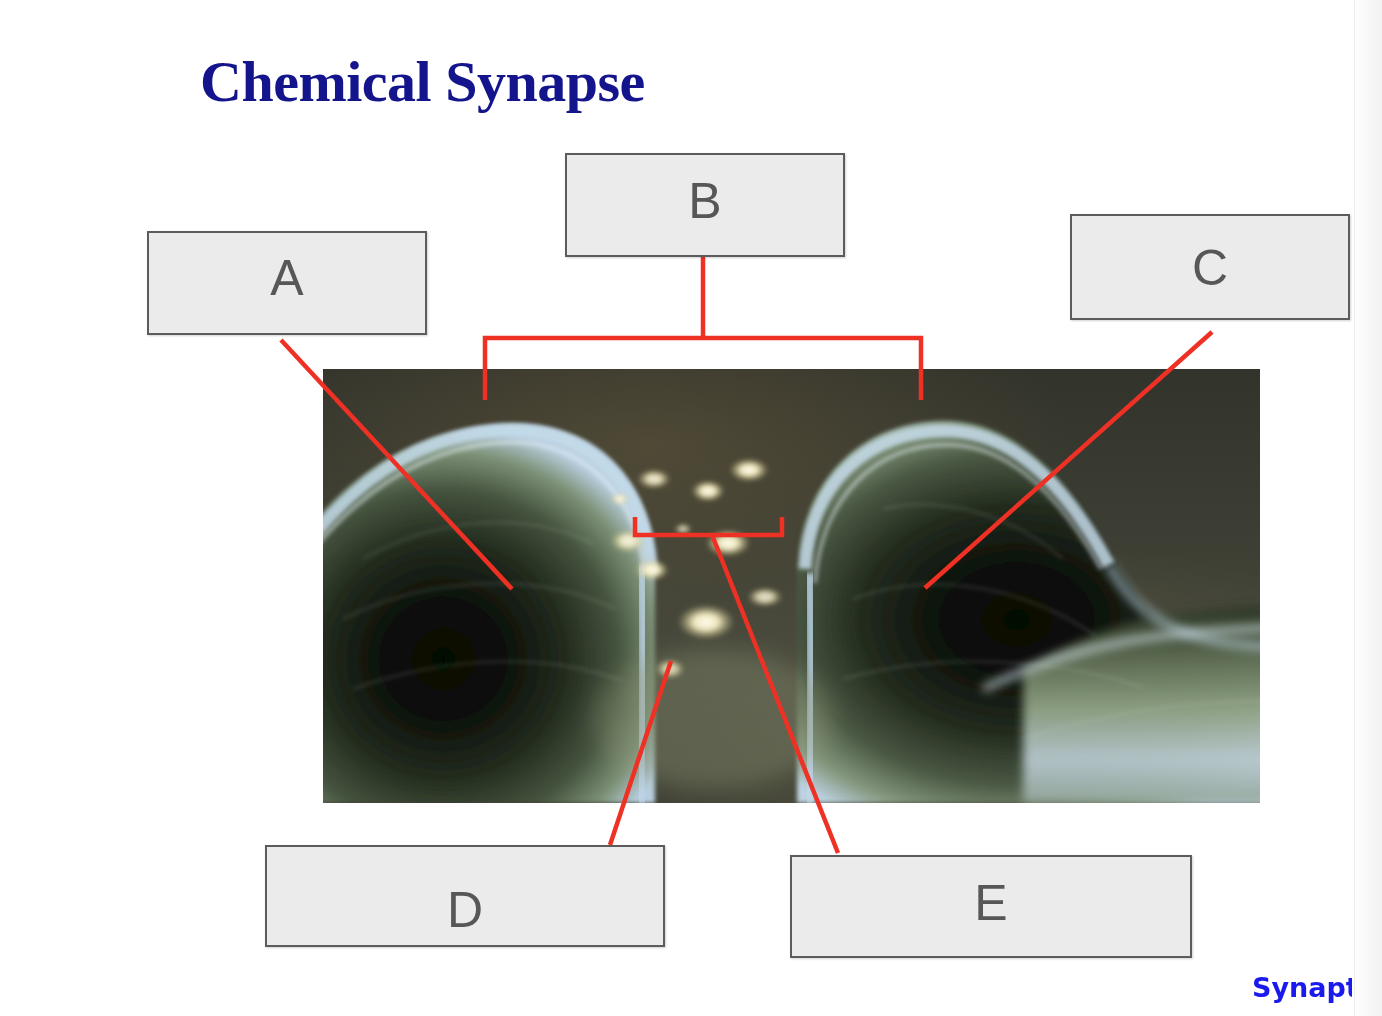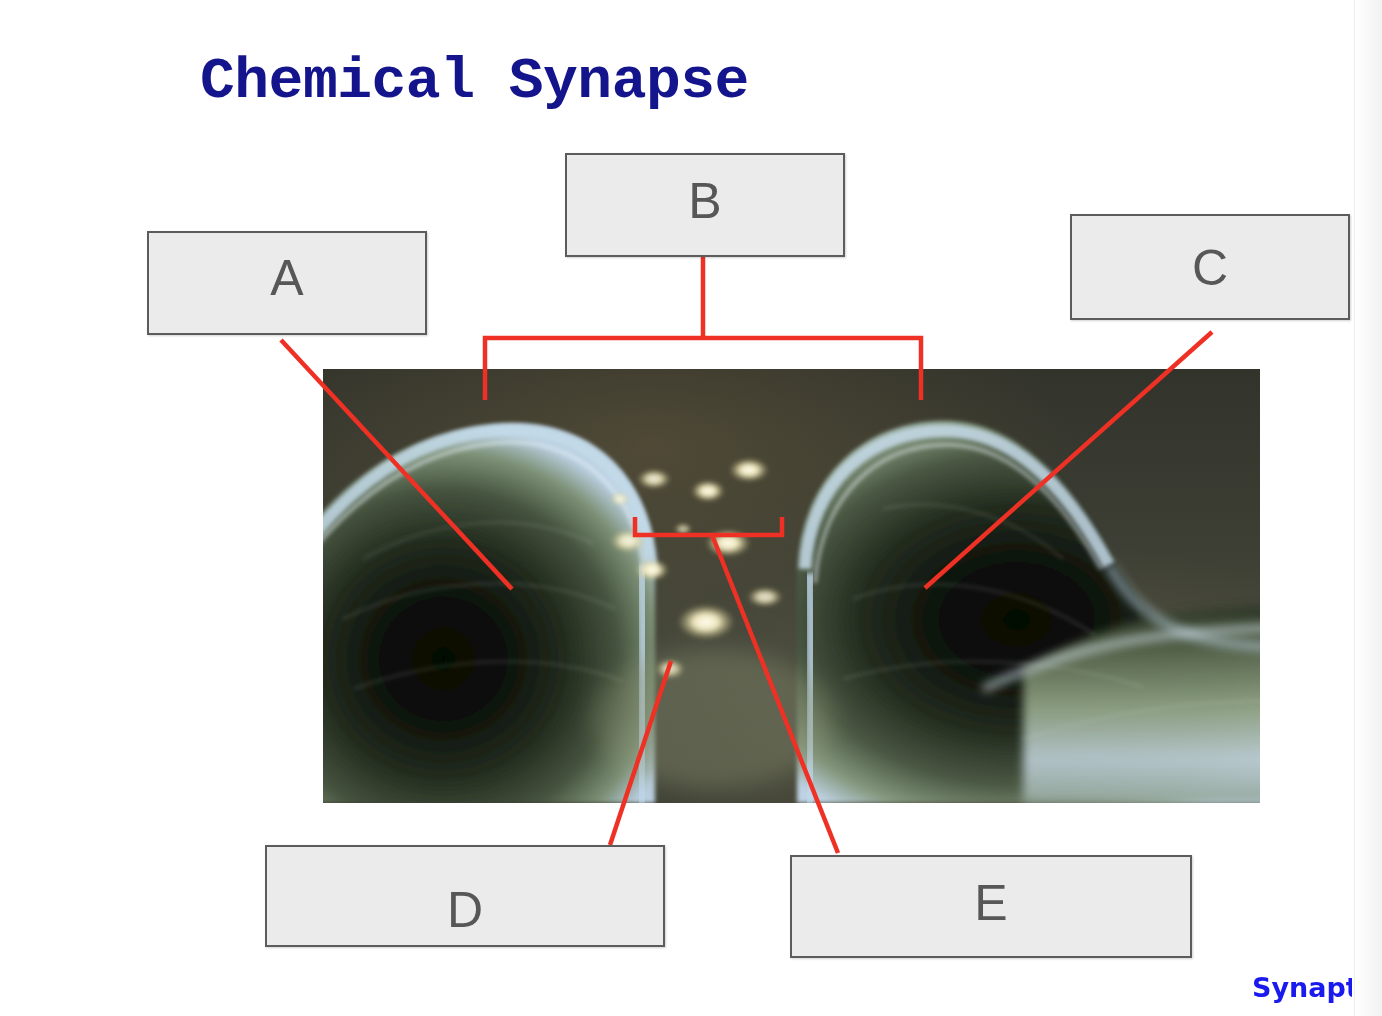--- a/index.html
+++ b/index.html
@@ -45,21 +45,21 @@
   #title {
     position: absolute;
     left: 200px;
     top: 52px;
     font-size: 58px;
     font-weight: bold;
     color: #14148c;
     letter-spacing: -0.5px;
     line-height: 1.05;
     white-space: nowrap;
-    font-family: Liberation Mono, monospace;
+    font-family: Liberation Serif, serif;
   }
 
   #footer-note {
     position: absolute;
     left: 1252px;
     top: 972px;
     font-size: 27px;
     font-weight: bold;
     color: #1a1aee;
     white-space: nowrap;

